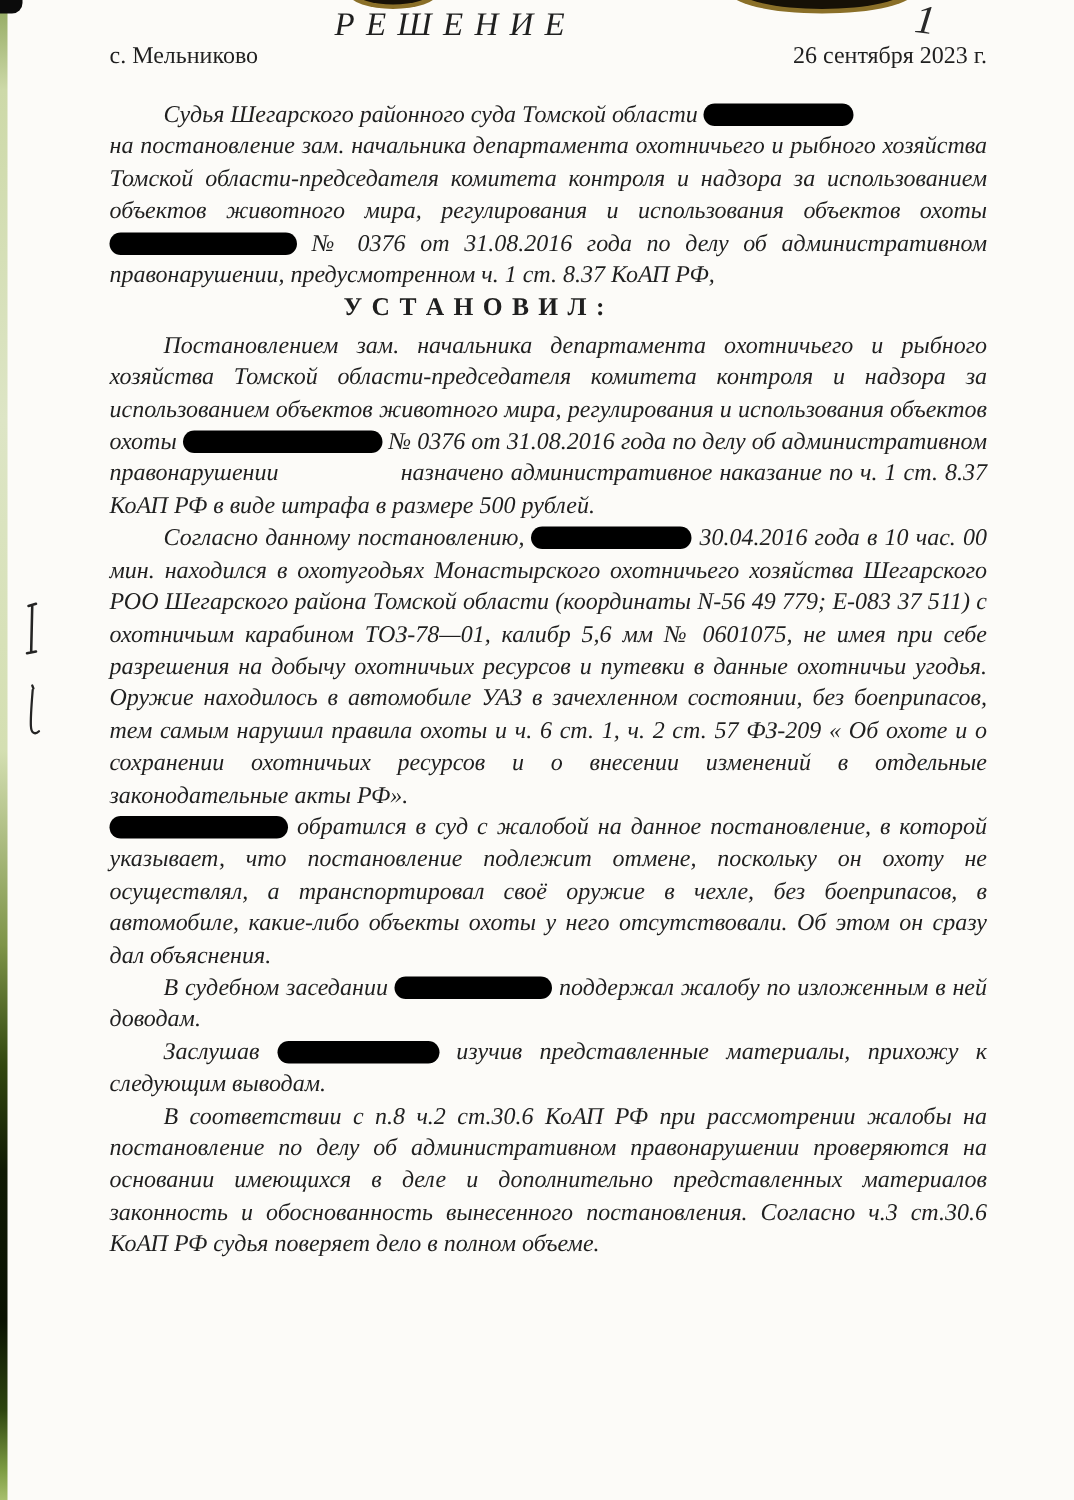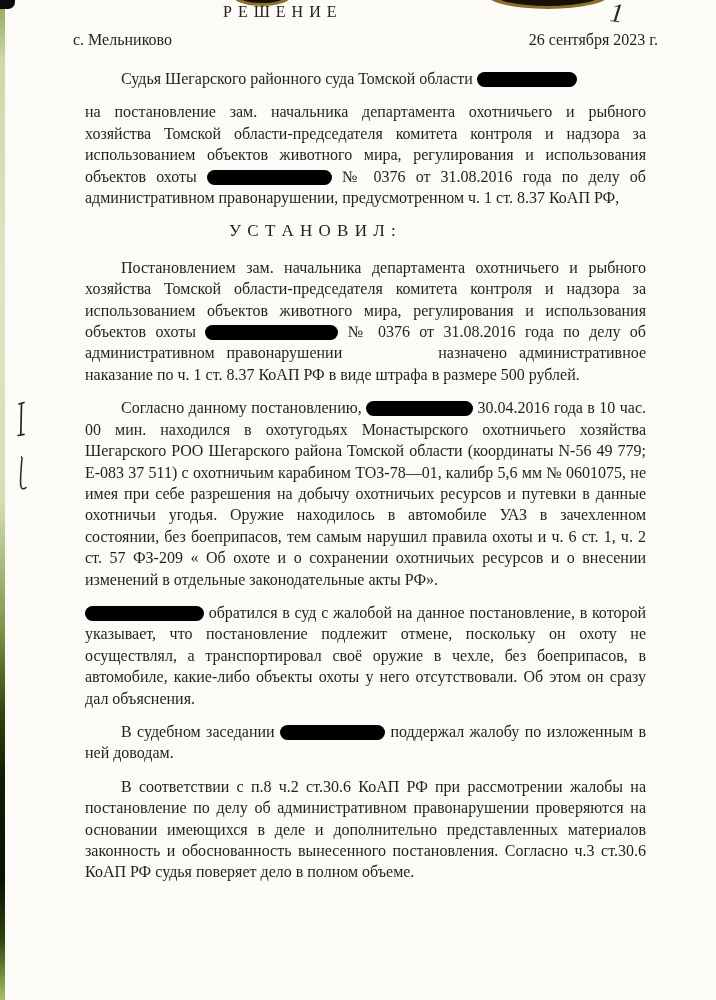--- a/index.html
+++ b/index.html
@@ -20,26 +20,26 @@
     background:#0b0b0b;border-radius:0 0 7px 0;
   }
   .artifact-svg{position:absolute;left:0;top:0;width:716px;height:1000px;pointer-events:none;}
   .handwritten-number{
     position:absolute;left:610px;top:0px;
     font-size:27px;font-style:italic;color:#2a2a2a;
     transform:rotate(7deg);line-height:1;
   }
   .content{position:absolute;left:73px;top:0;width:585px;}
   .case-row{margin:50px 20px 0 0;text-align:right;font-size:16px;}
-  .title-row{margin-top:3px;font-size:16px;letter-spacing:1px;padding-left:150px;}
-  .place-date{display:flex;justify-content:space-between;margin-top:10px;font-size:16px;}
+  .title-row{margin-top:3px;font-size:22px;letter-spacing:1px;padding-left:150px;font-style:italic;}
+  .place-date{display:flex;justify-content:space-between;margin-top:0;font-size:16px;}
   .doc-body{margin-top:19px;font-size:16px;line-height:21.4px;text-align:justify;}
-  .doc-body p.para{margin:12px;}
+  .doc-body p.para{margin:0;font-style:italic;}
   .doc-body p.para.indent{text-indent:36px;}
-  .doc-heading{font-size:17px;letter-spacing:1px;margin:0 0 15px 0;padding-left:156px;text-align:left;}
+  .doc-heading{font-size:17px;letter-spacing:1px;margin:0 0 4px 0;padding-left:156px;text-align:left;font-weight:bold;}
   .redaction{
     display:inline-block;height:15px;border-radius:8px;background:#000;
     vertical-align:-3px;
   }
   .gap{display:inline-block;height:1px;}
 </style>
 </head>
 <body>
 
 <div class="page">
@@ -71,17 +71,18 @@
       <span>26 сентября 2023 г.</span>
     </div>
     <div class="doc-body">
         <p class="para indent">Судья Шегарского районного суда Томской области <span class="redaction" style="width: 100px;"></span></p>
         <p class="para">на постановление зам. начальника департамента охотничьего и рыбного хозяйства Томской области-председателя комитета контроля и надзора за использованием объектов животного мира, регулирования и использования объектов охоты <span class="redaction" style="width: 125px;"></span> № 0376 от 31.08.2016 года по делу об административном правонарушении, предусмотренном ч. 1 ст. 8.37 КоАП РФ,</p>
         <div class="doc-heading">У С Т А Н О В И Л :</div>
         <p class="para indent">Постановлением зам. начальника департамента охотничьего и рыбного хозяйства Томской области-председателя комитета контроля и надзора за использованием объектов животного мира, регулирования и использования объектов охоты <span class="redaction" style="width: 133px;"></span> № 0376 от 31.08.2016 года по делу об административном правонарушении <span class="gap" style="width: 72px;"></span> назначено административное наказание по ч. 1 ст. 8.37 КоАП РФ в виде штрафа в размере 500 рублей.</p>
         <p class="para indent">Согласно данному постановлению, <span class="redaction" style="width: 107px;"></span> 30.04.2016 года в 10 час. 00 мин. находился в охотугодьях Монастырского охотничьего хозяйства Шегарского РОО Шегарского района Томской области (координаты N-56 49 779; Е-083 37 511) с охотничьим карабином ТОЗ-78—01, калибр 5,6 мм № 0601075, не имея при себе разрешения на добычу охотничьих ресурсов и путевки в данные охотничьи угодья. Оружие находилось в автомобиле УАЗ в зачехленном состоянии, без боеприпасов, тем самым нарушил правила охоты и ч. 6 ст. 1, ч. 2 ст. 57 ФЗ-209 « Об охоте и о сохранении охотничьих ресурсов и о внесении изменений в отдельные законодательные акты РФ».</p>
         <p class="para"><span class="redaction" style="width: 119px;"></span> обратился в суд с жалобой на данное постановление, в которой указывает, что постановление подлежит отмене, поскольку он охоту не осуществлял, а транспортировал своё оружие в чехле, без боеприпасов, в автомобиле, какие-либо объекты охоты у него отсутствовали. Об этом он сразу дал объяснения.</p>
         <p class="para indent">В судебном заседании <span class="redaction" style="width: 105px;"></span> поддержал жалобу по изложенным в ней доводам.</p>
+        <p class="para indent">Заслушав <span class="redaction" style="width: 108px;"></span> изучив представленные материалы, прихожу к следующим выводам.</p>
         <p class="para indent">В соответствии с п.8 ч.2 ст.30.6 КоАП РФ при рассмотрении жалобы на постановление по делу об административном правонарушении проверяются на основании имеющихся в деле и дополнительно представленных материалов законность и обоснованность вынесенного постановления. Согласно ч.3 ст.30.6 КоАП РФ судья поверяет дело в полном объеме.</p>
       </div>
   </div>
 
 </div>
 
 </body></html>

